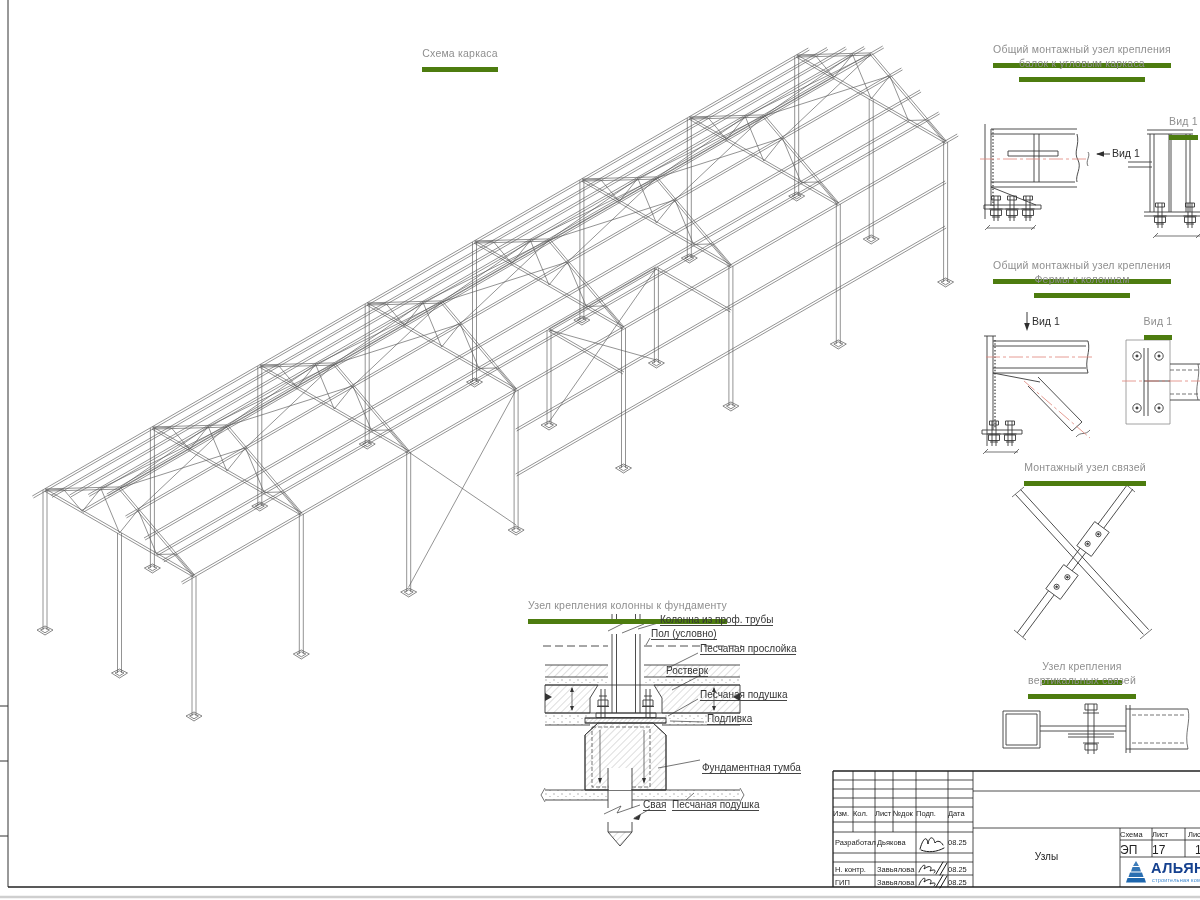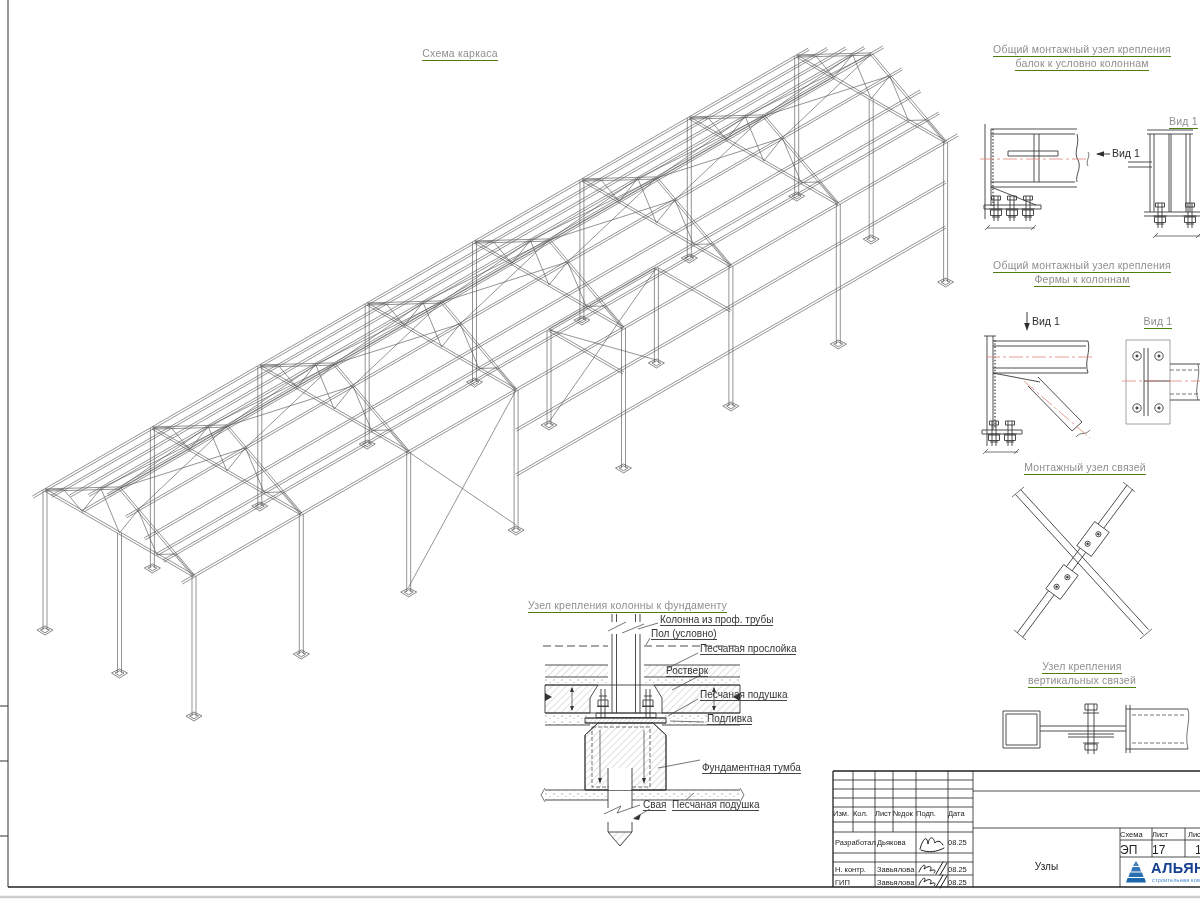--- a/index.html
+++ b/index.html
@@ -1,27 +1,27 @@
 <!DOCTYPE html>
 <html><head>
 <meta charset="utf-8">
 <style>
   html,body{margin:0;padding:0;background:#fff;}
   .stage{position:relative;width:1200px;height:900px;background:#fff;overflow:hidden;
          font-family:"Liberation Sans",sans-serif;}
   .art{position:absolute;left:0;top:0;}
   .t{position:absolute;white-space:nowrap;}
   .h{color:#8f8f8f;font-size:10.5px;letter-spacing:.2px;text-align:center;}
-  .h span{border-bottom:1px solid #4d7c0f;padding-bottom:1px;}
+  .h span{border-bottom:5px solid #4d7c0f;padding-bottom:8px;}
   .vl{color:#2e2e2e;font-size:10.5px;}
   .fl{color:#333;font-size:10px;line-height:10px;border-bottom:0.8px solid #444;}
   .tb{color:#222;font-size:7.5px;text-align:left;}
   .tbl{color:#222;font-size:7.5px;text-align:right;}
   .big{font-size:12px;}
-  .doc{font-size:10px;color:#222;text-align:center;margin-top:10px;}
+  .doc{font-size:10px;color:#222;text-align:center;}
   .brand{font-weight:bold;font-size:14.5px;letter-spacing:.5px;}
   .brandsub{font-size:5.5px;letter-spacing:.2px;}
   .cl{stroke:#e08478;stroke-width:0.8;fill:none;stroke-dasharray:14 3 3 3;}
   .dash{stroke-dasharray:8 4;}
   .dash2{stroke-dasharray:4 2;stroke-width:0.7;}
 </style>
 </head>
 <body>
 
 <div class="stage">
@@ -215,21 +215,21 @@
       <path d="M1136,861 L1133,866 H1139 Z" opacity="0.85"></path>
       <path d="M1132.5,867 H1139.5 L1141,871.5 H1131 Z" opacity="0.9"></path>
       <path d="M1130,872.5 H1142 L1143.5,877 H1128.5 Z" opacity="0.95"></path>
       <path d="M1127.5,878 H1144.5 L1146,882.5 H1126 Z"></path>
     </g>
   </svg>
 
   <div class="t h" style="left:400px;top:47px;width:120px"><span>Схема каркаса</span></div>
 
   <div class="t h" style="left:963px;top:43px;width:238px"><span>Общий монтажный узел крепления</span></div>
-  <div class="t h" style="left:963px;top:57px;width:238px"><span>балок к условно колоннам</span></div>
+  <div class="t h" style="left:963px;top:57px;width:238px"><span>балок к угловым каркаса</span></div>
 
   <div class="t vl" style="left:1112px;top:147px">Вид 1</div>
   <div class="t h" style="left:1169px;top:115px;width:44px;text-align:left"><span>Вид 1</span></div>
 
   <div class="t h" style="left:963px;top:259px;width:238px"><span>Общий монтажный узел крепления</span></div>
   <div class="t h" style="left:963px;top:273px;width:238px"><span>Фермы к колоннам</span></div>
 
   <div class="t vl" style="left:1032px;top:315px">Вид 1</div>
   <div class="t h" style="left:1130px;top:315px;width:56px"><span>Вид 1</span></div>
 

